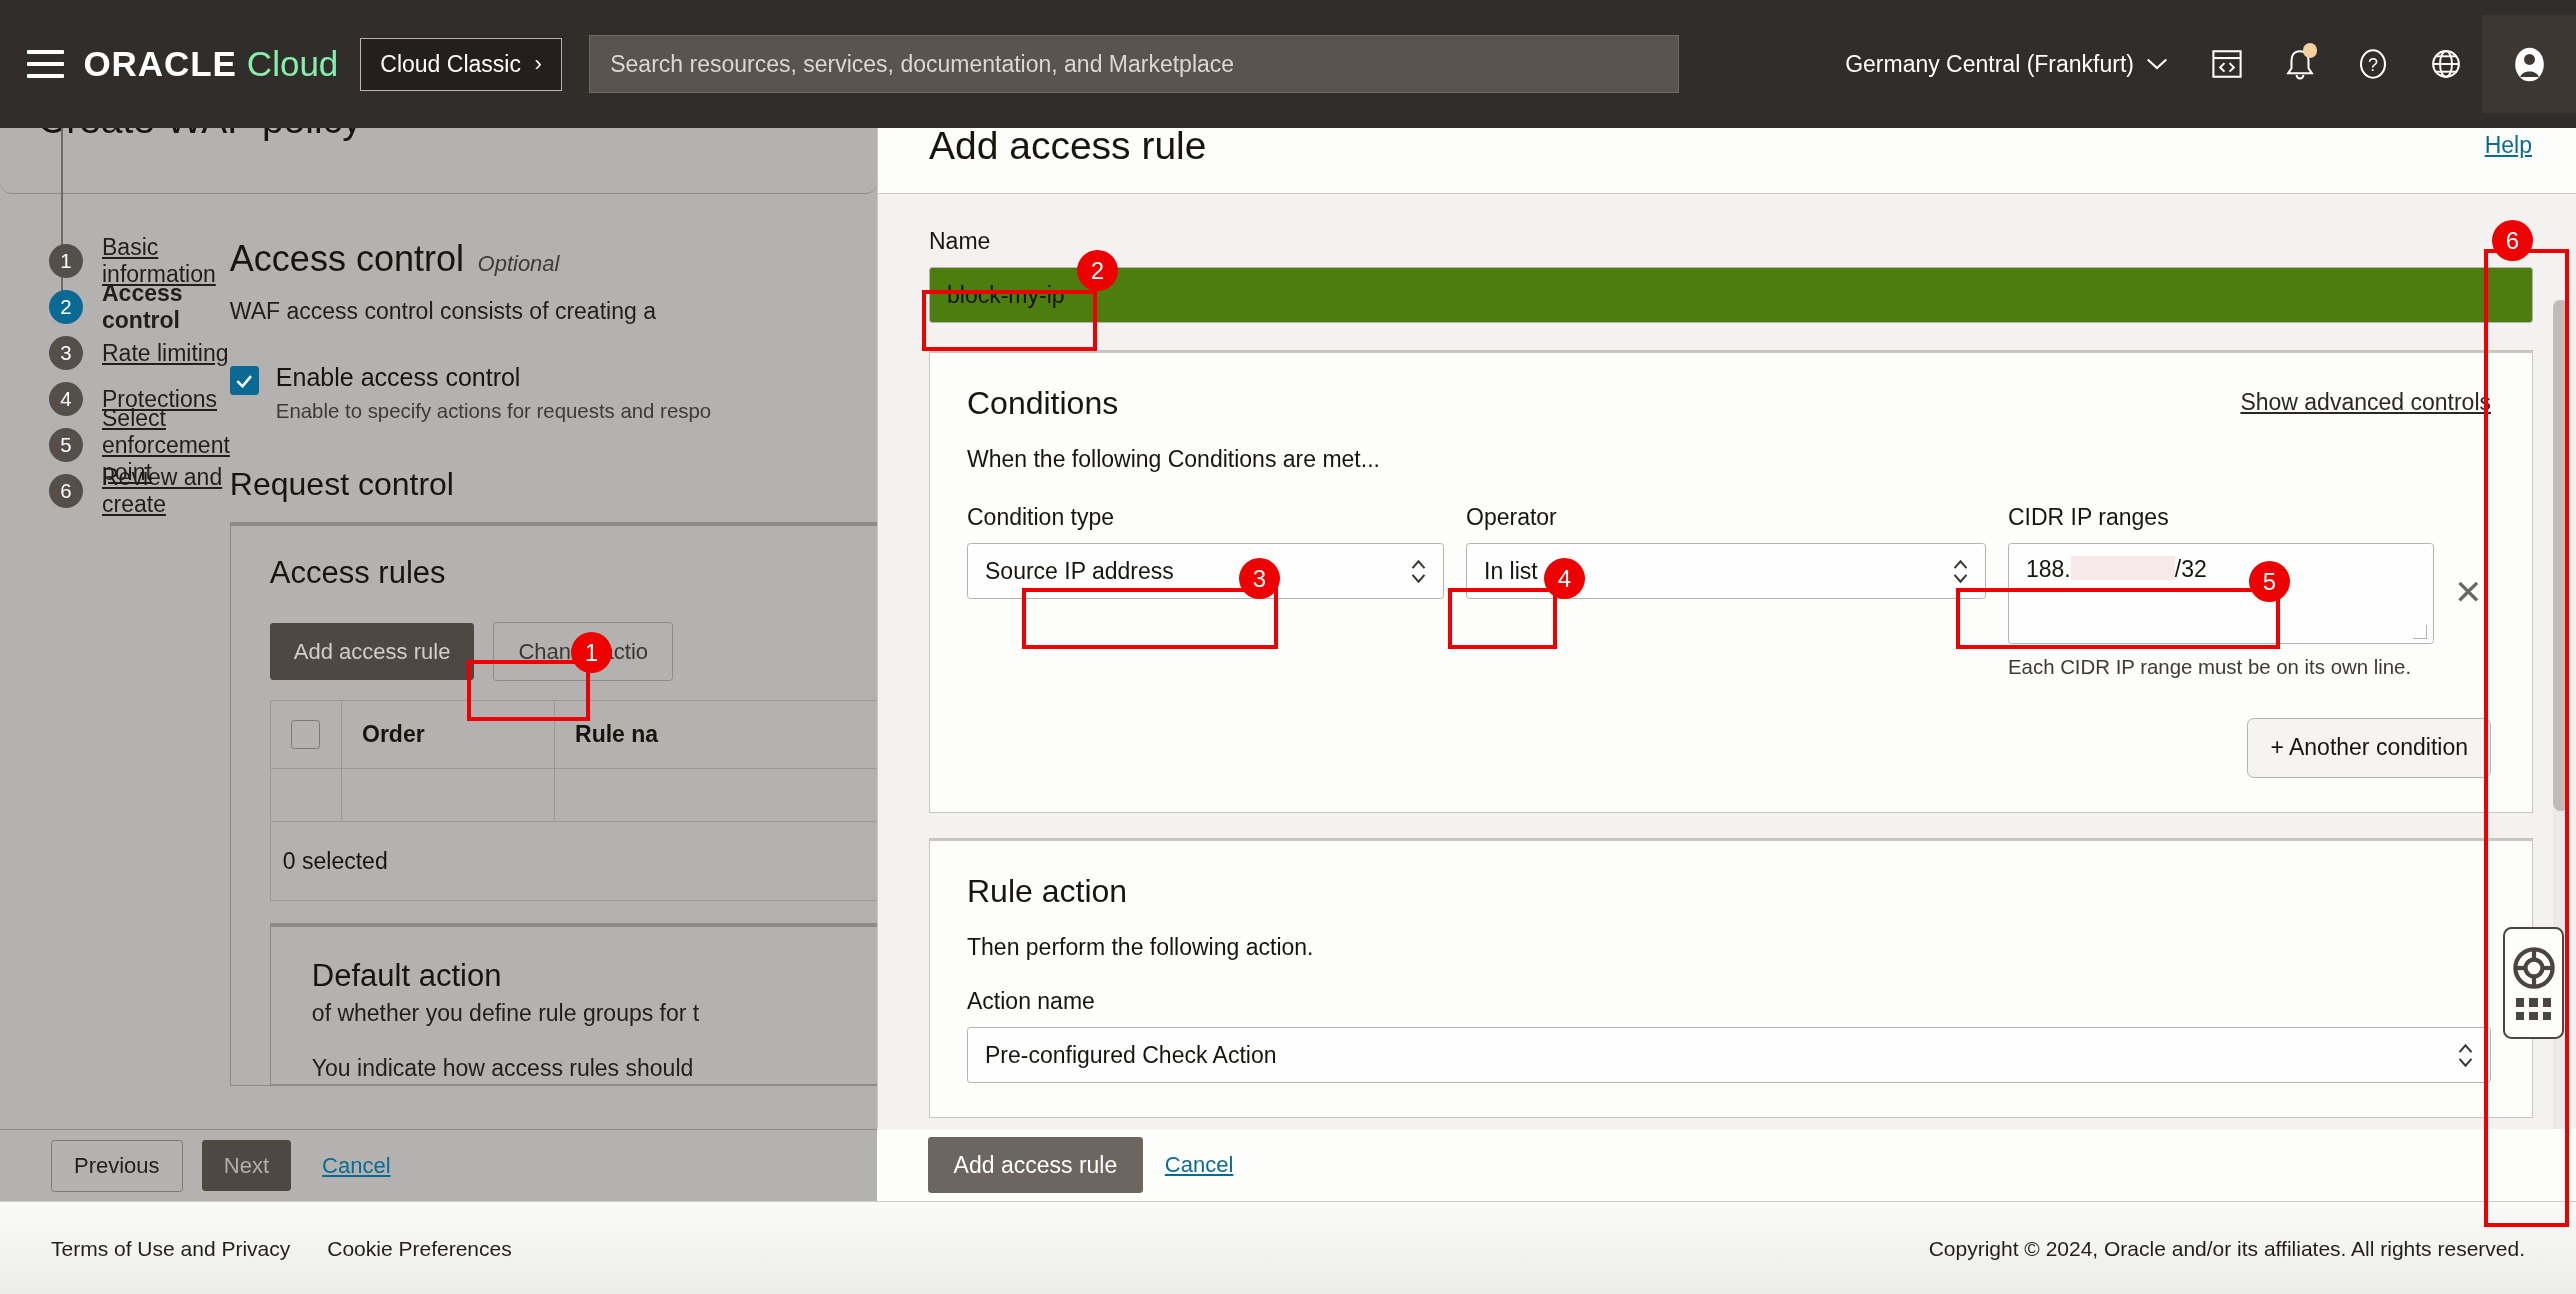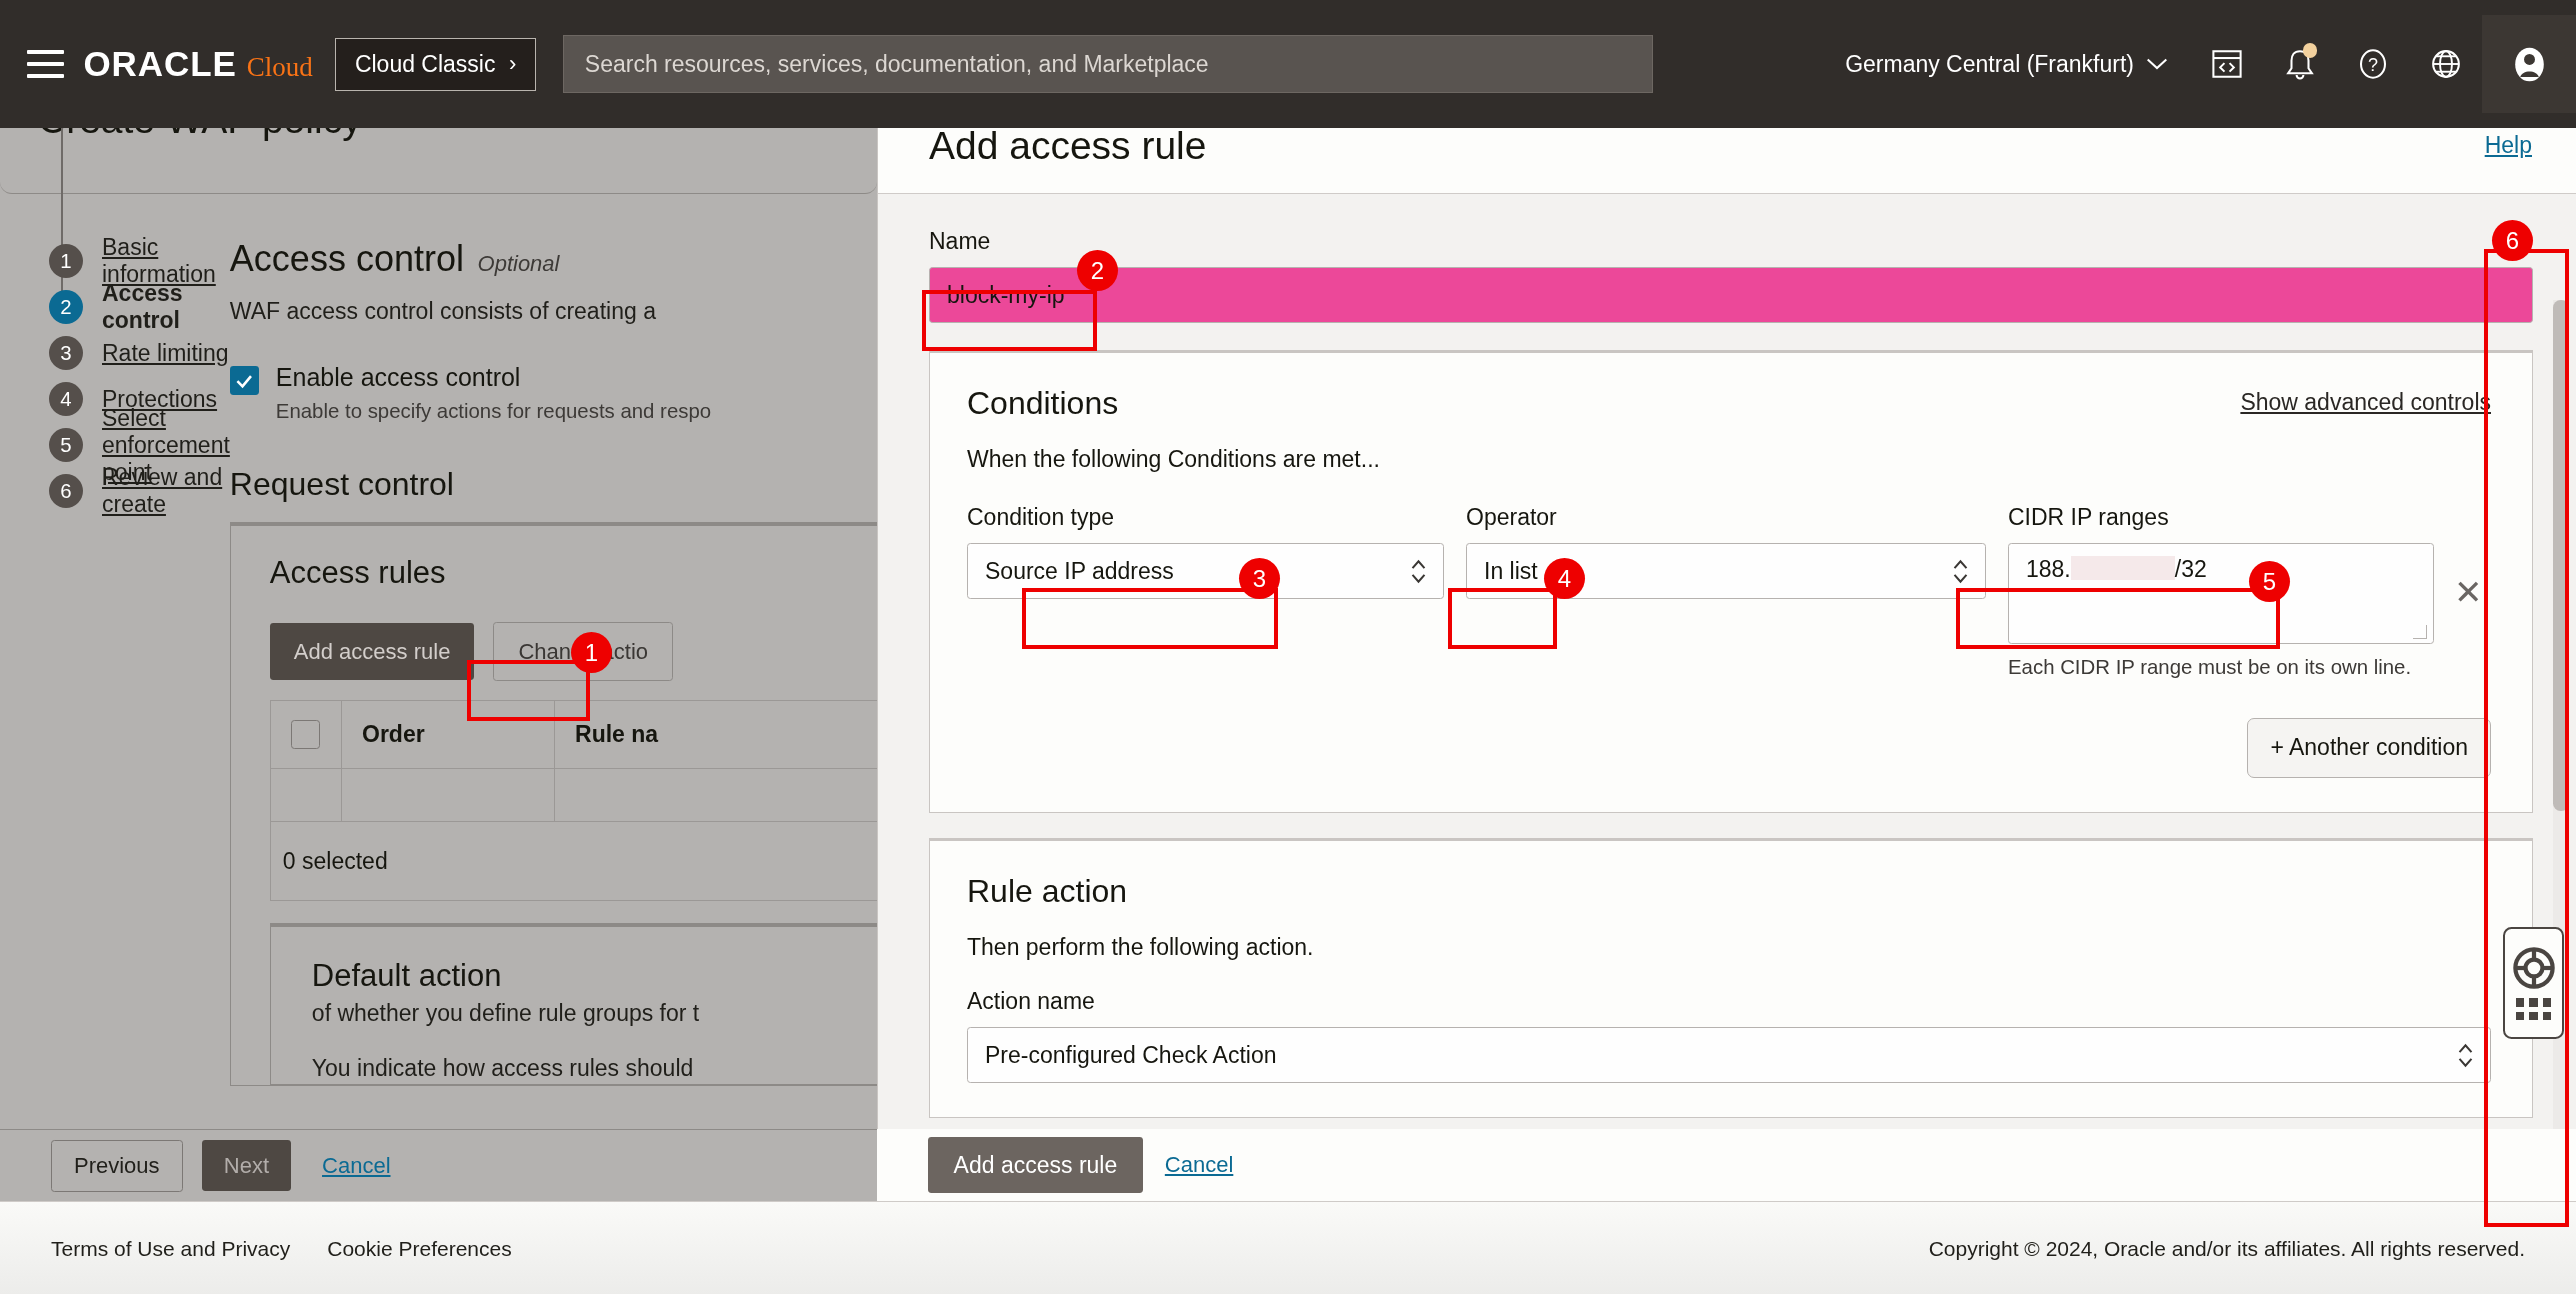--- a/index.html
+++ b/index.html
@@ -13,21 +13,21 @@
   #topnav {
     position: absolute; top: 0; left: 0; width: 2576px; height: 128px;
     background: #312d2a; display: flex; align-items: center;
     padding: 0 0 0 17px; z-index: 50;
   }
   .hamburger { width: 41px; height: 41px; margin-left: 10.2px; margin-right: 15.3px;
     display:flex; flex-direction:column; justify-content:center; gap:7.7px; cursor:pointer;}
   .hamburger span { display:block; height:4.3px; background:#fff; border-radius:0.9px; width:37px;}
   .oracle-logo { display:flex; align-items:baseline; gap:10.2px; margin-right:22px;}
   .oracle-word { color:#fff; font-size:35px; font-weight:700; letter-spacing:0.9px;}
-  .cloud-word { color:#f97316; font-size:27px; font-weight:400;font-family:Liberation Serif, serif;}
+  .cloud-word { color:#86efac; font-size:35px; font-weight:400;}
   .cloud-classic {
     border:1.7px solid #b9b4ae; background:#241f1c; color:#fff;
     font-size:23px; padding:12px 19px; display:flex; align-items:center; gap:13.6px;
     cursor:pointer; white-space:nowrap;
   }
   .cloud-classic .chev { font-size:22px; }
   .searchbar {
     flex:0 0 1090px; margin-left:27px; height:58px; background:#595450;
     border:0.9px solid #6d6762; display:flex; align-items:center; padding:0 20.4px;
   }
@@ -120,21 +120,21 @@
     padding:0 44px 0 51px; border-bottom:0.9px solid #cfcbc8; background:#fdfdfb;
   }
   #rp-title { font-size:39px; color:#16160f; }
   #rp-help { font-size:23px; color:#0b6a93; text-decoration:underline; cursor:pointer; }
   #rp-body {
     position:absolute; top:96px; left:0; width:1699px; height:1031px;
     background:#f3f2f0; padding:34px 44px 0 51px; overflow:hidden;
   }
   .fld-label { font-size:23px; color:#16160f; }
   .txt-input {
-    margin-top:12px; width:100%; height:56px; background:#ec4899;
+    margin-top:12px; width:100%; height:56px; background:#4d7c0f;
     border:0.9px solid #b6b2af; border-radius:3.4px; font-size:23px;
     color:#16160f; padding:0 17px; font-family:"Liberation Sans", sans-serif;
   }
   .card {
     margin-top:27px; background:#fdfdfb; border:0.9px solid #c9c5c2;
     border-top:3.4px solid #c9c5c2; padding:32px 41px 34px 37px; position:relative;
   }
   .card-title { font-size:32px; color:#16160f; }
   .card-sub { font-size:23px; color:#16160f; margin-top:24px; }
   .link-right {

